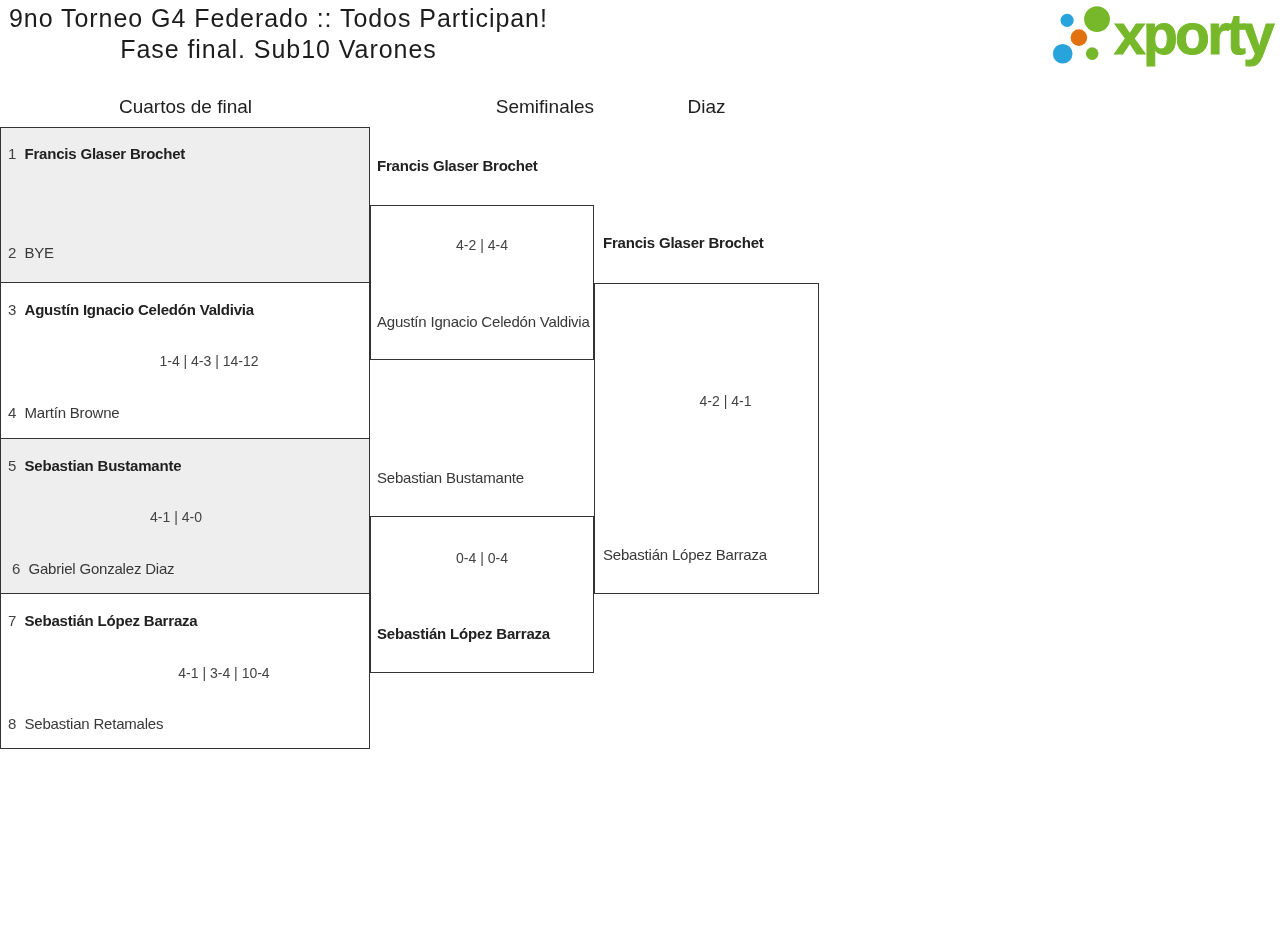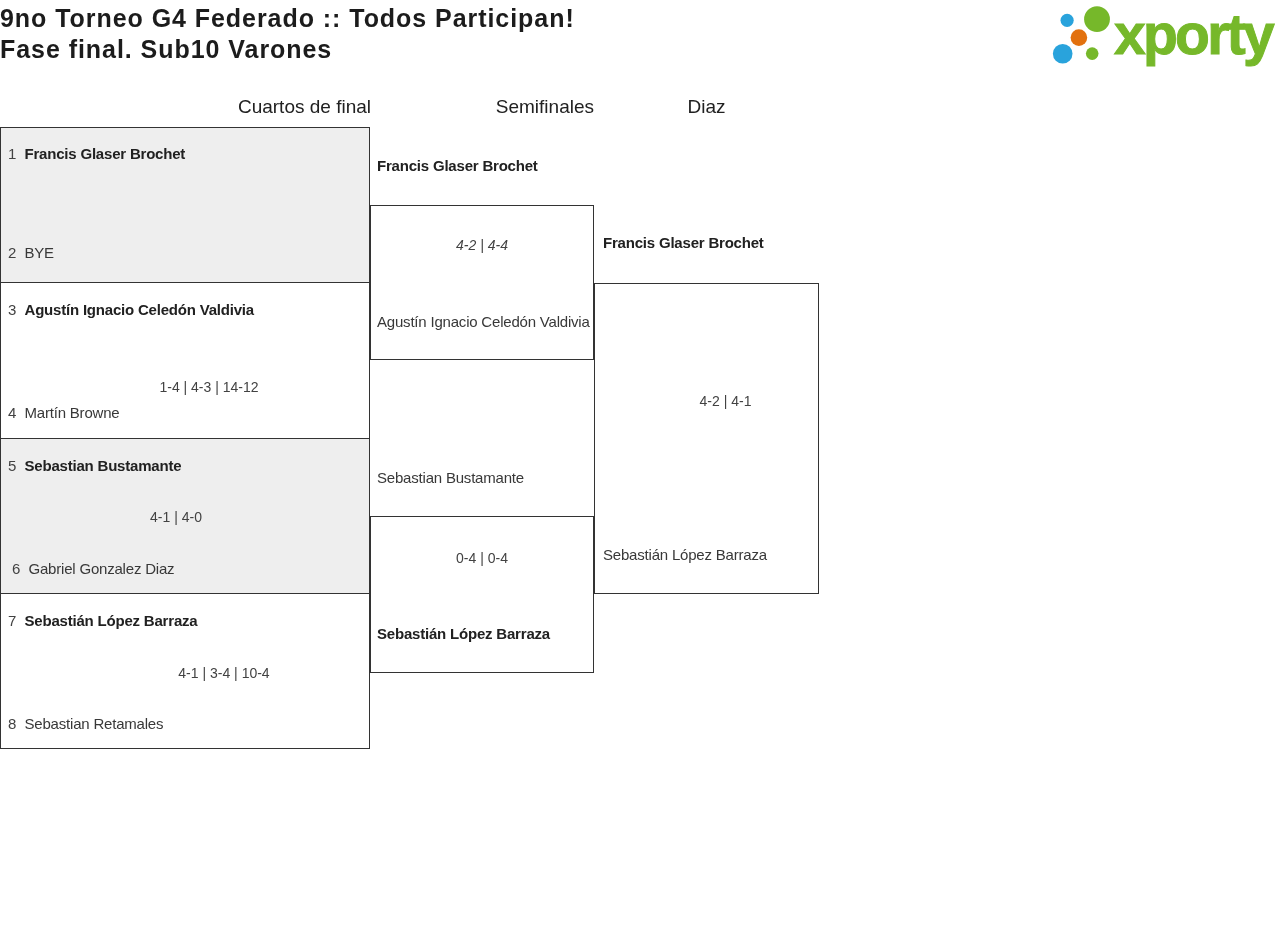--- a/index.html
+++ b/index.html
@@ -1,18 +1,18 @@
 <!DOCTYPE html>
 <html><head>
 <meta charset="utf-8">
 <style>
 html,body{margin:0;padding:0;}
 body{width:1280px;height:949px;background:#fff;font-family:"Liberation Sans",sans-serif;color:#212121;overflow:hidden;position:relative;}
 .abs{position:absolute;}
-.title{left:0px;top:3px;font-size:25px;line-height:30.5px;font-weight:bold;color:#1c1c1c;letter-spacing:0.95px;}
+.title{left:9px;top:3px;font-size:25px;line-height:30.5px;font-weight:normal;color:#1c1c1c;letter-spacing:0.95px;text-align:center;}
 .colhead{font-size:19px;font-weight:normal;color:#212121;text-align:center;line-height:22px;}
 .box{position:absolute;border:1px solid #333;box-sizing:border-box;background:transparent;}
 .grey{background:#eeeeee;}
 .divider{position:absolute;height:1px;background:#333;}
 .pname{position:absolute;font-size:15px;line-height:18px;white-space:nowrap;color:#383838;letter-spacing:-0.2px;}
 .pname b{color:#212121;}
 .seed{display:inline-block;width:16.5px;color:#424242;font-weight:normal;}
 .score{position:absolute;font-size:14px;line-height:18px;color:#424242;text-align:center;white-space:nowrap;}
 .clip{overflow:hidden;width:216px;}
 </style>
@@ -22,50 +22,50 @@
 
 <svg class="abs" style="left:1045px;top:0px;" width="235" height="75" viewBox="0 0 235 75">
   <circle cx="22.1" cy="20.3" r="6.6" fill="#29a3dc"></circle>
   <circle cx="52" cy="19.2" r="12.9" fill="#76b82a"></circle>
   <circle cx="33.9" cy="37.6" r="8.3" fill="#e2710f"></circle>
   <circle cx="17.7" cy="53.8" r="9.8" fill="#29a3dc"></circle>
   <circle cx="47.2" cy="53.6" r="6.3" fill="#76b82a"></circle>
   <text x="69" y="53.5" font-family="Liberation Sans, sans-serif" font-size="57" font-weight="bold" fill="#76b82a" stroke="#76b82a" stroke-width="1" letter-spacing="-2.7">xporty</text>
 </svg>
 
-<div class="abs colhead" style="left:0px;top:95.5px;width:371px;text-align:right;">Cuartos de final</div>
+<div class="abs colhead" style="left:0px;top:95.5px;width:371px;">Cuartos de final</div>
 <div class="abs colhead" style="left:371px;top:95.5px;width:223px;text-align:right;">Semifinales</div>
 <div class="abs colhead" style="left:594px;top:95.5px;width:225px;">Diaz</div>
 
 <div class="box" style="left:0px;top:127px;width:370px;height:622px;"></div>
 <div class="abs grey" style="left:1px;top:128px;width:368px;height:154px;"></div>
 <div class="abs grey" style="left:1px;top:438px;width:368px;height:155px;"></div>
 <div class="divider" style="left:0px;top:282px;width:370px;"></div>
 <div class="divider" style="left:0px;top:438px;width:370px;"></div>
 <div class="divider" style="left:0px;top:593px;width:370px;"></div>
 
 <div class="box" style="left:370px;top:205px;width:224px;height:155px;"></div>
 <div class="box" style="left:370px;top:516px;width:224px;height:157px;"></div>
 
 <div class="box" style="left:594px;top:283px;width:225px;height:311px;"></div>
 
 <div class="pname" style="left:8px;top:144.5px;"><span class="seed">1</span><b>Francis Glaser Brochet</b></div>
 <div class="pname" style="left:8px;top:244px;"><span class="seed">2</span>BYE</div>
 <div class="pname" style="left:8px;top:300.5px;"><span class="seed">3</span><b>Agustín Ignacio Celedón Valdivia</b></div>
-<div class="score" style="left:0px;top:352px;width:418px;margin-top:26px;">1-4 | 4-3 | 14-12</div>
+<div class="score" style="left:0px;top:352px;width:418px;">1-4 | 4-3 | 14-12</div>
 <div class="pname" style="left:8px;top:404px;"><span class="seed">4</span>Martín Browne</div>
 <div class="pname" style="left:8px;top:456.5px;"><span class="seed">5</span><b>Sebastian Bustamante</b></div>
 <div class="score" style="left:0px;top:508px;width:352px;">4-1 | 4-0</div>
 <div class="pname" style="left:12px;top:559.5px;"><span class="seed">6</span>Gabriel Gonzalez Diaz</div>
 <div class="pname" style="left:8px;top:611.5px;"><span class="seed">7</span><b>Sebastián López Barraza</b></div>
 <div class="score" style="left:0px;top:664px;width:448px;">4-1 | 3-4 | 10-4</div>
 <div class="pname" style="left:8px;top:715px;"><span class="seed">8</span>Sebastian Retamales</div>
 
 <div class="pname" style="left:377px;top:156.5px;"><b>Francis Glaser Brochet</b></div>
-<div class="score" style="left:370px;top:235.5px;width:224px;font-style:italic;">4-2 | 4-4</div>
+<div class="score" style="left:370px;top:235.5px;width:224px;">4-2 | 4-4</div>
 <div class="pname clip" style="left:377px;top:312.5px;">Agustín Ignacio Celedón Valdivia</div>
 <div class="pname" style="left:377px;top:468.5px;">Sebastian Bustamante</div>
 <div class="score" style="left:370px;top:548.5px;width:224px;">0-4 | 0-4</div>
 <div class="pname" style="left:377px;top:624.5px;"><b>Sebastián López Barraza</b></div>
 
 <div class="pname" style="left:603px;top:234px;"><b>Francis Glaser Brochet</b></div>
 <div class="score" style="left:594px;top:392px;width:263px;">4-2 | 4-1</div>
 <div class="pname" style="left:603px;top:546px;">Sebastián López Barraza</div>
 
 </body></html>

